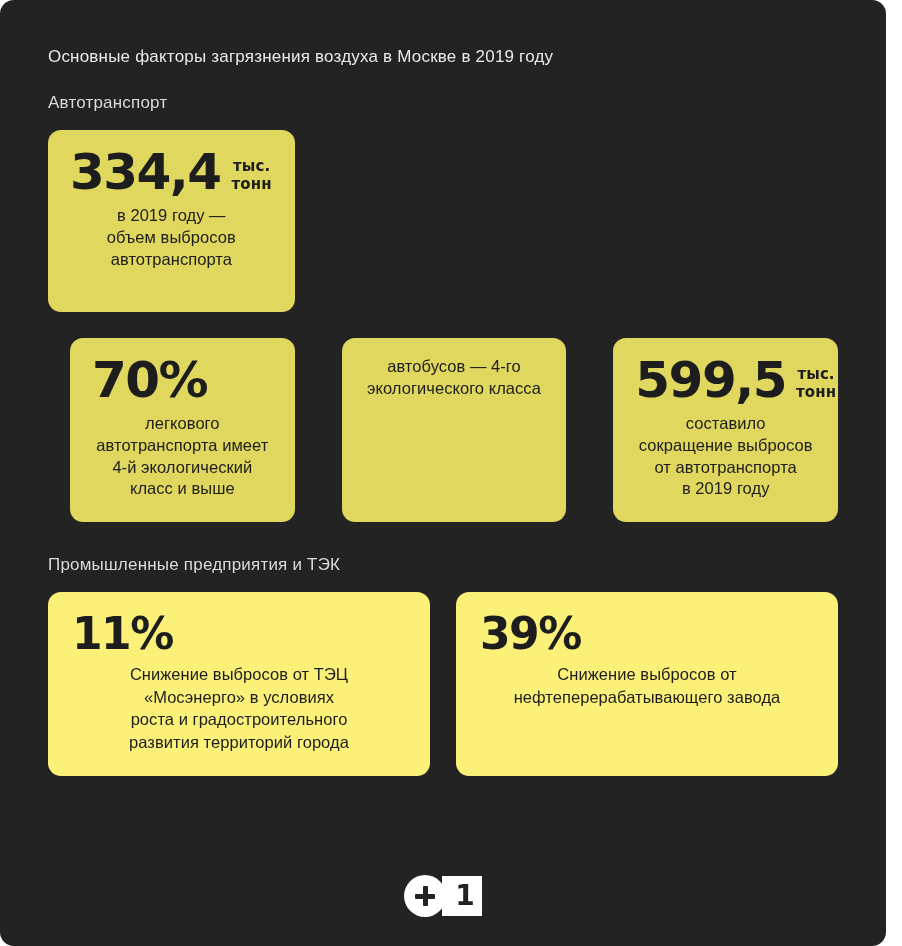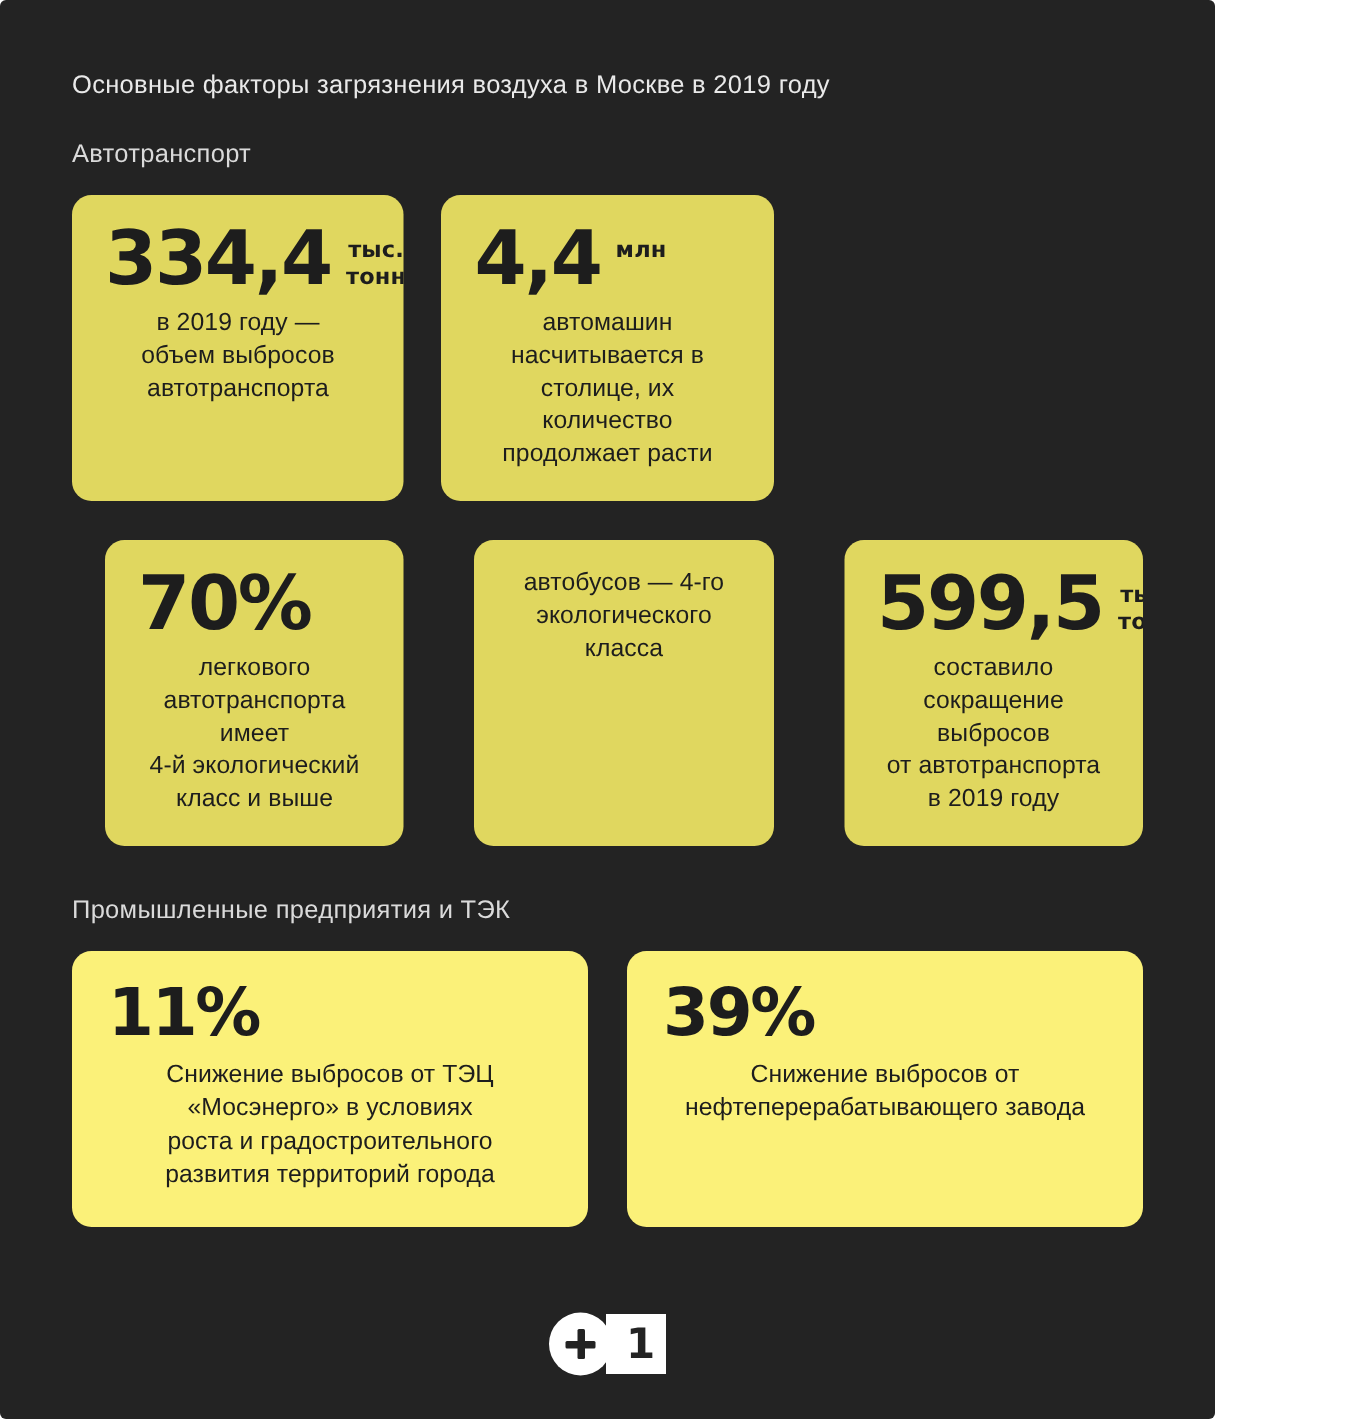--- a/index.html
+++ b/index.html
@@ -6,25 +6,25 @@
     margin: 0;
     padding: 0;
     background: #ffffff;
   }
   body {
     font-family: "Liberation Sans", sans-serif;
     -webkit-font-smoothing: antialiased;
   }
   .poster {
     position: relative;
-    width: 810px;
+    width: 886px;
     height: 946px;
     box-sizing: border-box;
     background: #232323;
-    border-radius: 4px;
+    border-radius: 14px;
     overflow: hidden;
     padding: 0 48px;
   }
 
   
   .poster-title {
     color: #e9e9e9;
     font-size: 17px;
     font-weight: 400;
     letter-spacing: 0.2px;
@@ -186,30 +186,20 @@
         <div class="stat-value">334,4</div>
         <div class="stat-unit">тыс.
 тонн</div>
       </div>
       <div class="card-body">в 2019 году —
 объем выбросов
 автотранспорта</div>
     </div>
 
 
-    <div class="card tone-muted">
-      <div class="stat">
-        <div class="stat-value">4,4</div>
-        <div class="stat-unit">млн</div>
-      </div>
-      <div class="card-body">автомашин
-насчитывается в
-столице, их количество
-продолжает расти</div>
-    </div>
 
   </div>
 
   <div class="grid cols3 row2">
 
     <div class="card tone-muted">
       <div class="stat">
         <div class="stat-value">70%</div>
 
       </div>

